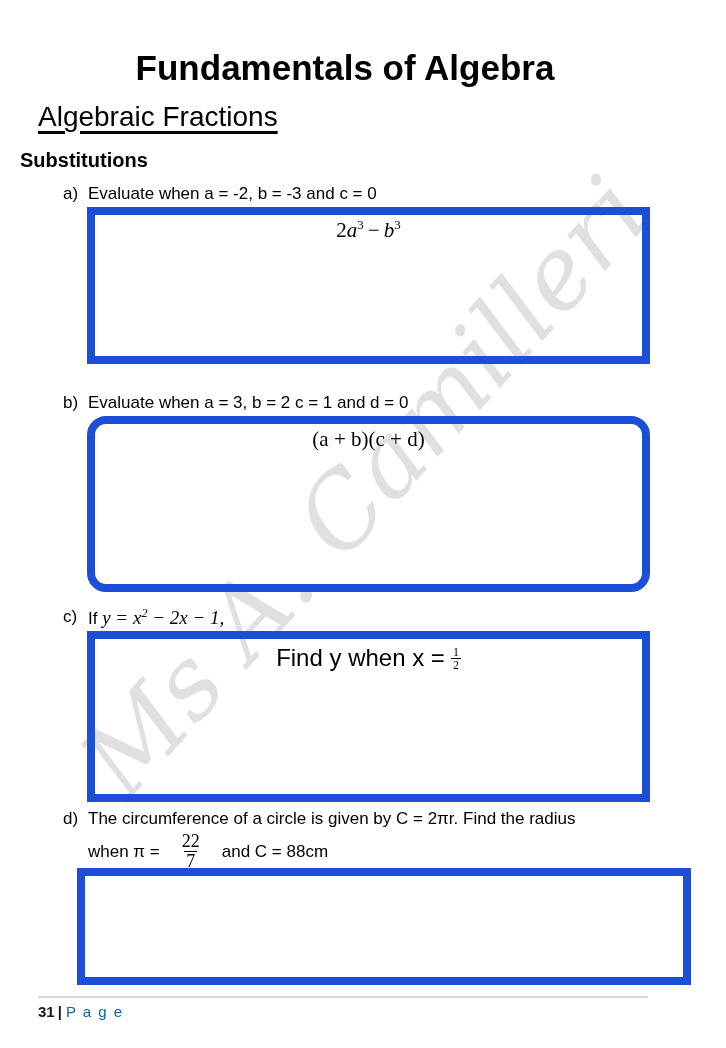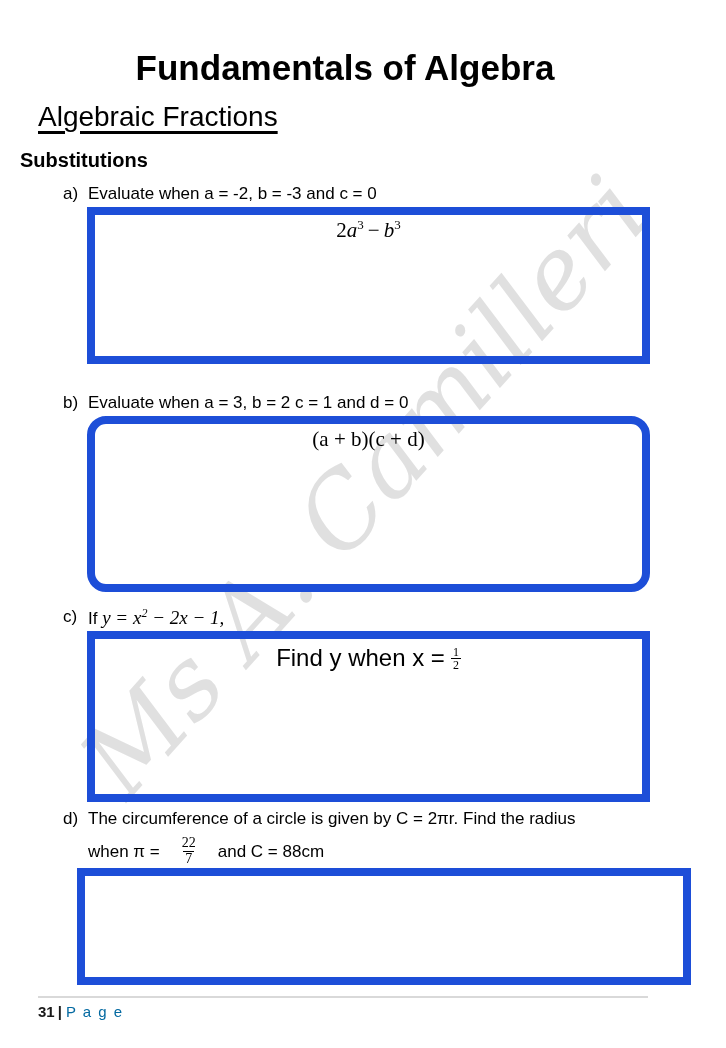--- a/index.html
+++ b/index.html
@@ -79,21 +79,21 @@
     flex-direction:column;
     align-items:center;
     vertical-align:middle;
     font-family:"Liberation Serif", serif;
     line-height:1.05;
     margin-left:6px;
   }
   .frac .num{display:block;padding:0 2px;}
   .frac .den{display:block;border-top:1.5px solid #000;padding:0 2px;}
   .frac-small{font-size:12px;position:relative;top:-1px;}
-  .frac-mid{font-size:14px;margin:0 5px;vertical-align:middle;}
+  .frac-mid{font-size:18px;margin:0 5px;vertical-align:middle;}
   .item-d{flex-direction:column;align-items:stretch;display:flex;}
   .d-line1{display:flex;}
   .d-line2{display:flex;align-items:center;margin-top:4px;margin-left:25px;height:36px;gap:15px;}
   .footer-rule{
     position:absolute;left:38px;top:996px;
     width:610px;height:1.5px;background:#d9d9d9;
   }
   .footer{
     position:absolute;left:38px;top:1003px;
     font-size:15px;color:#1a1a1a;

